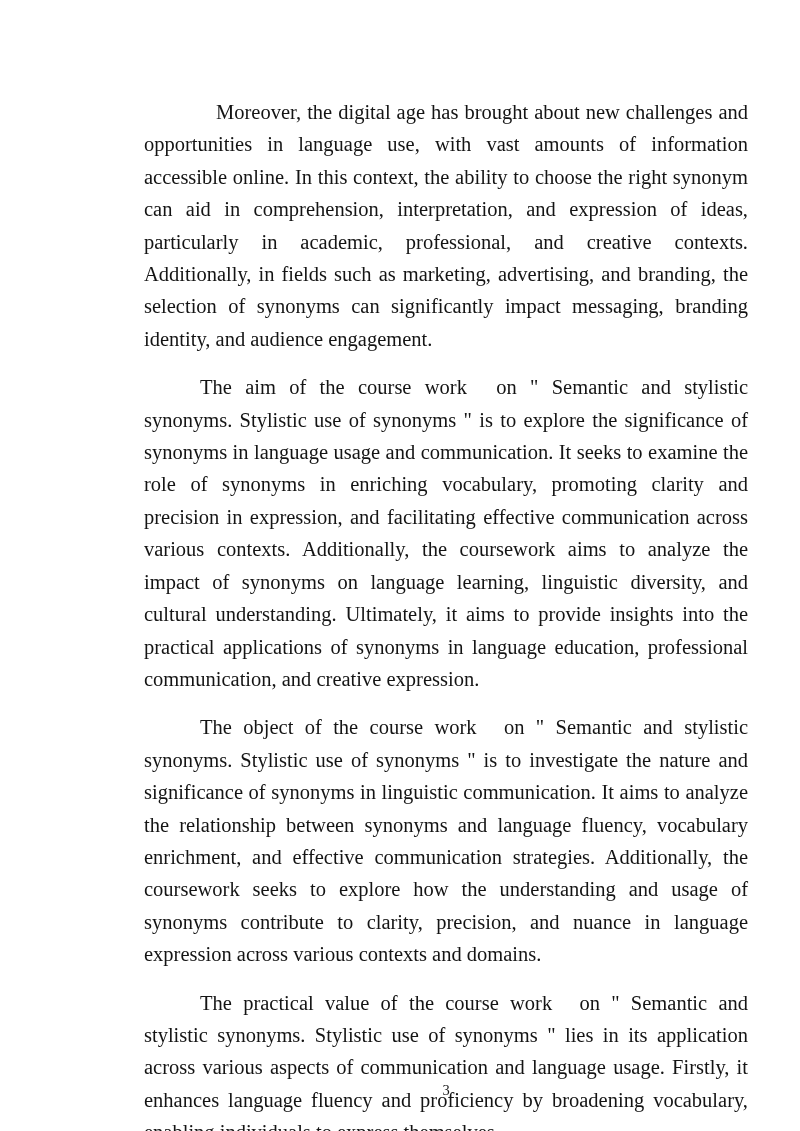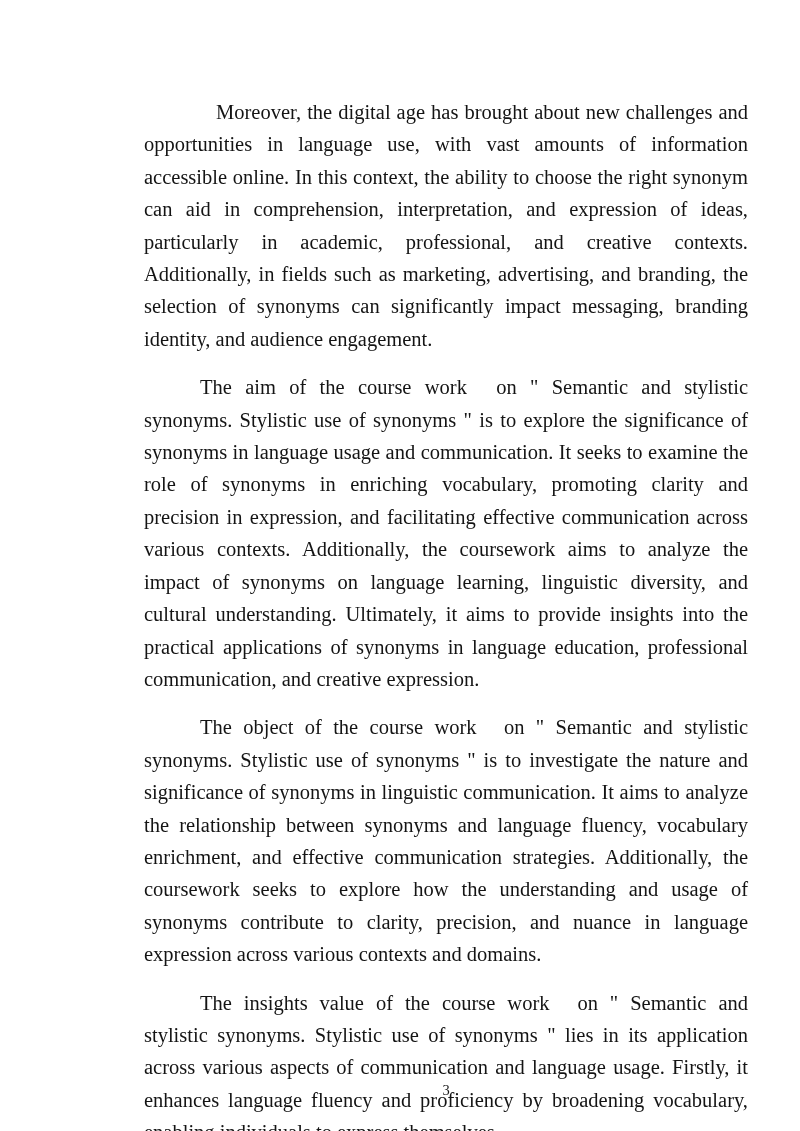--- a/index.html
+++ b/index.html
@@ -43,16 +43,16 @@
   }
 </style>
 </head>
 <body>
 
 <div class="page">
   <div class="body-text">
     <p class="para"><b></b><span>Moreover, the digital age has brought about new challenges and opportunities in language use, with vast amounts of information accessible online. In this context, the ability to choose the right synonym can aid in comprehension, interpretation, and expression of ideas, particularly in academic, professional, and creative contexts. Additionally, in fields such as marketing, advertising, and branding, the selection of synonyms can significantly impact messaging, branding identity, and audience engagement.</span></p>
     <p class="para"><b>The aim of the course work</b><span> on " Semantic and stylistic synonyms. Stylistic use of synonyms " is to explore the significance of synonyms in language usage and communication. It seeks to examine the role of synonyms in enriching vocabulary, promoting clarity and precision in expression, and facilitating effective communication across various contexts. Additionally, the coursework aims to analyze the impact of synonyms on language learning, linguistic diversity, and cultural understanding. Ultimately, it aims to provide insights into the practical applications of synonyms in language education, professional communication, and creative expression.</span></p>
     <p class="para"><b>The object of the course work</b><span> on " Semantic and stylistic synonyms. Stylistic use of synonyms " is to investigate the nature and significance of synonyms in linguistic communication. It aims to analyze the relationship between synonyms and language fluency, vocabulary enrichment, and effective communication strategies. Additionally, the coursework seeks to explore how the understanding and usage of synonyms contribute to clarity, precision, and nuance in language expression across various contexts and domains.</span></p>
-    <p class="para"><b>The insights value of the course work</b><span> on " Semantic and stylistic synonyms. Stylistic use of synonyms " lies in its application across various aspects of communication and language usage. Firstly, it enhances language fluency and proficiency by broadening vocabulary, enabling individuals to express themselves</span></p>
+    <p class="para"><b>The practical value of the course work</b><span> on " Semantic and stylistic synonyms. Stylistic use of synonyms " lies in its application across various aspects of communication and language usage. Firstly, it enhances language fluency and proficiency by broadening vocabulary, enabling individuals to express themselves</span></p>
   </div>
   <div class="page-number">3</div>
 </div>
 
 </body></html>

